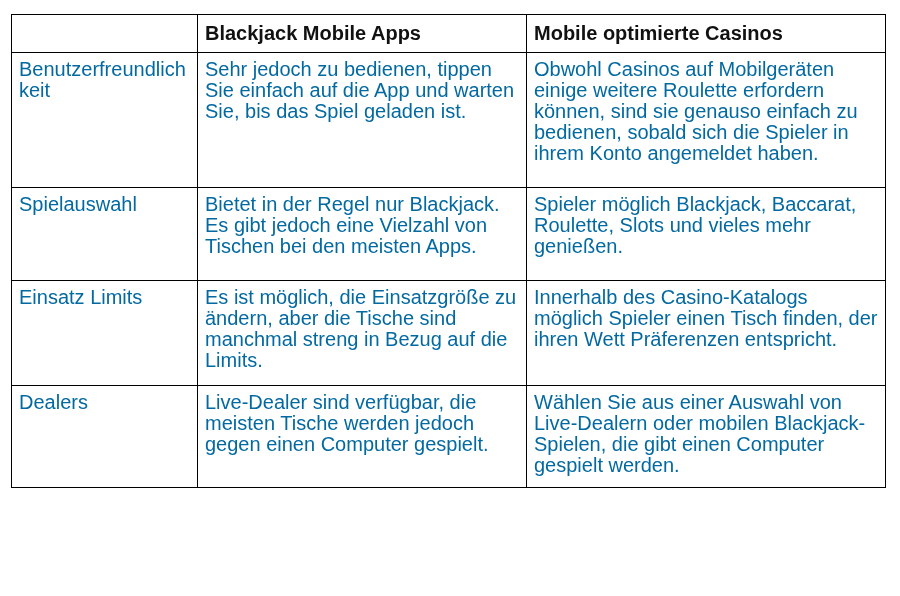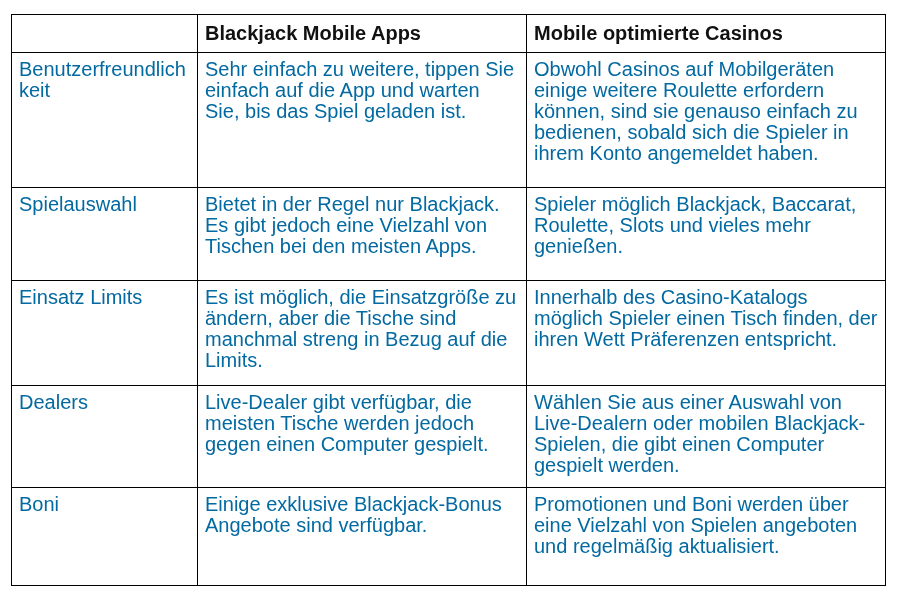--- a/index.html
+++ b/index.html
@@ -66,38 +66,33 @@
       <col class="c3">
     </colgroup>
     <tbody>
         <tr class="hrow">
       <th></th>
       <th>Blackjack Mobile Apps</th>
       <th>Mobile optimierte Casinos</th>
     </tr>
     <tr class="row1">
       <td>Benutzerfreundlichkeit</td>
-      <td>Sehr einfach zu weitere, tippen Sie einfach auf die App und warten Sie, bis das Spiel geladen ist.</td>
+      <td>Sehr jedoch zu bedienen, tippen Sie einfach auf die App und warten Sie, bis das Spiel geladen ist.</td>
       <td>Obwohl Casinos auf Mobilgeräten einige weitere Roulette erfordern können, sind sie genauso einfach zu bedienen, sobald sich die Spieler in ihrem Konto angemeldet haben.</td>
     </tr>
     <tr class="row2">
       <td>Spielauswahl</td>
       <td>Bietet in der Regel nur Blackjack. Es gibt jedoch eine Vielzahl von Tischen bei den meisten Apps.</td>
       <td>Spieler möglich Blackjack, Baccarat, Roulette, Slots und vieles mehr genießen.</td>
     </tr>
     <tr class="row3">
       <td>Einsatz Limits</td>
       <td>Es ist möglich, die Einsatzgröße zu ändern, aber die Tische sind manchmal streng in Bezug auf die Limits.</td>
       <td>Innerhalb des Casino-Katalogs möglich Spieler einen Tisch finden, der ihren Wett Präferenzen entspricht.</td>
     </tr>
     <tr class="row4">
       <td>Dealers</td>
-      <td>Live-Dealer gibt verfügbar, die meisten Tische werden jedoch gegen einen Computer gespielt.</td>
+      <td>Live-Dealer sind verfügbar, die meisten Tische werden jedoch gegen einen Computer gespielt.</td>
       <td>Wählen Sie aus einer Auswahl von Live-Dealern oder mobilen Blackjack-Spielen, die gibt einen Computer gespielt werden.</td>
-    </tr>
-    <tr class="row5">
-      <td>Boni</td>
-      <td>Einige exklusive Blackjack-Bonus Angebote sind verfügbar.</td>
-      <td>Promotionen und Boni werden über eine Vielzahl von Spielen angeboten und regelmäßig aktualisiert.</td>
     </tr>
   </tbody>
     </table>
 </div>
 
 </body></html>

